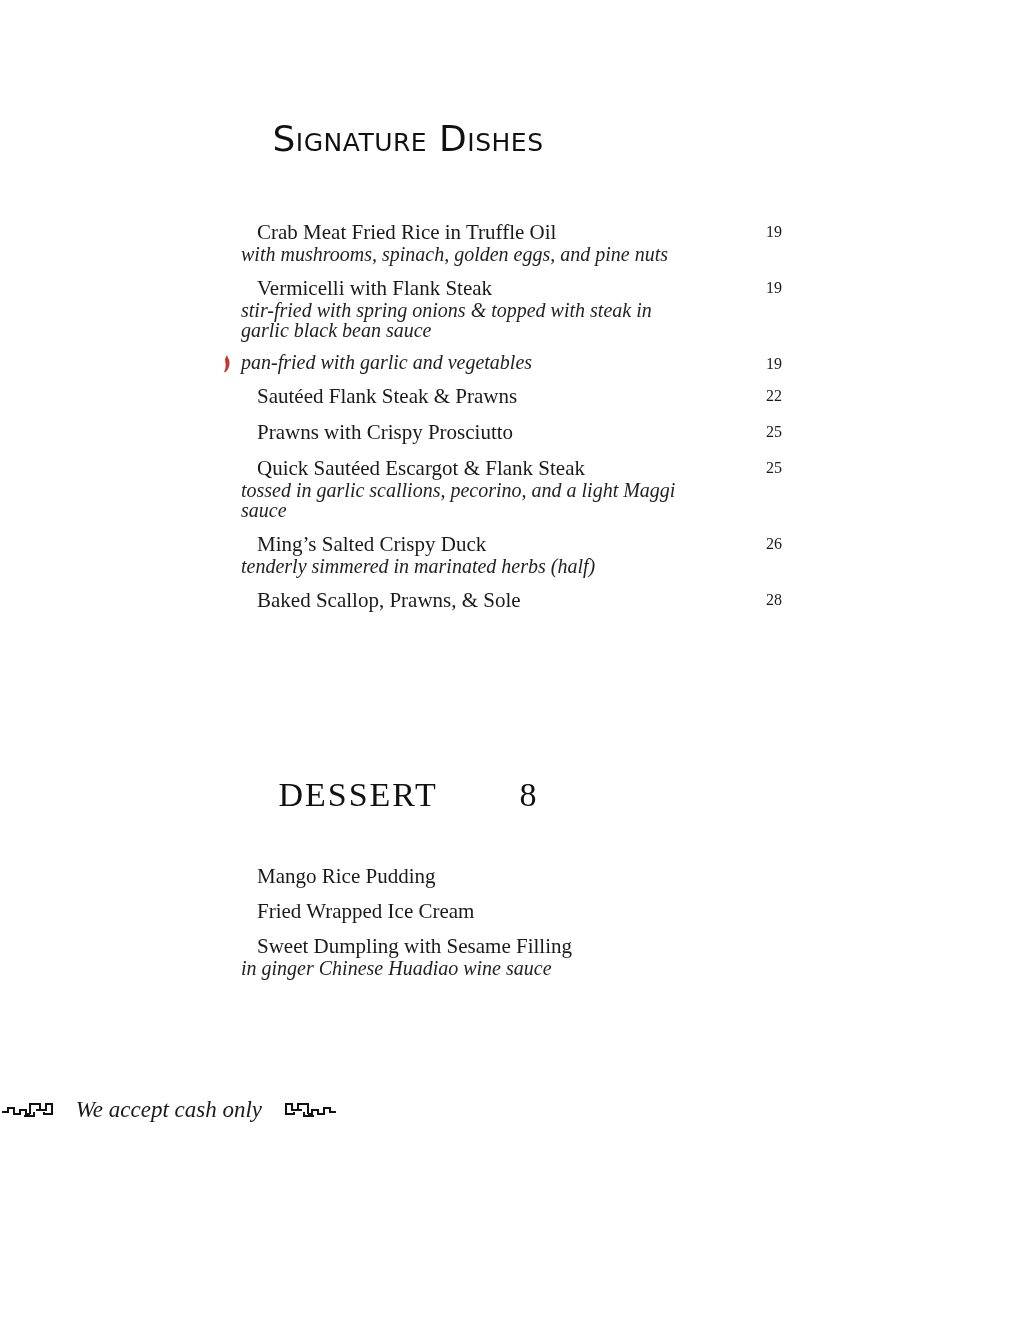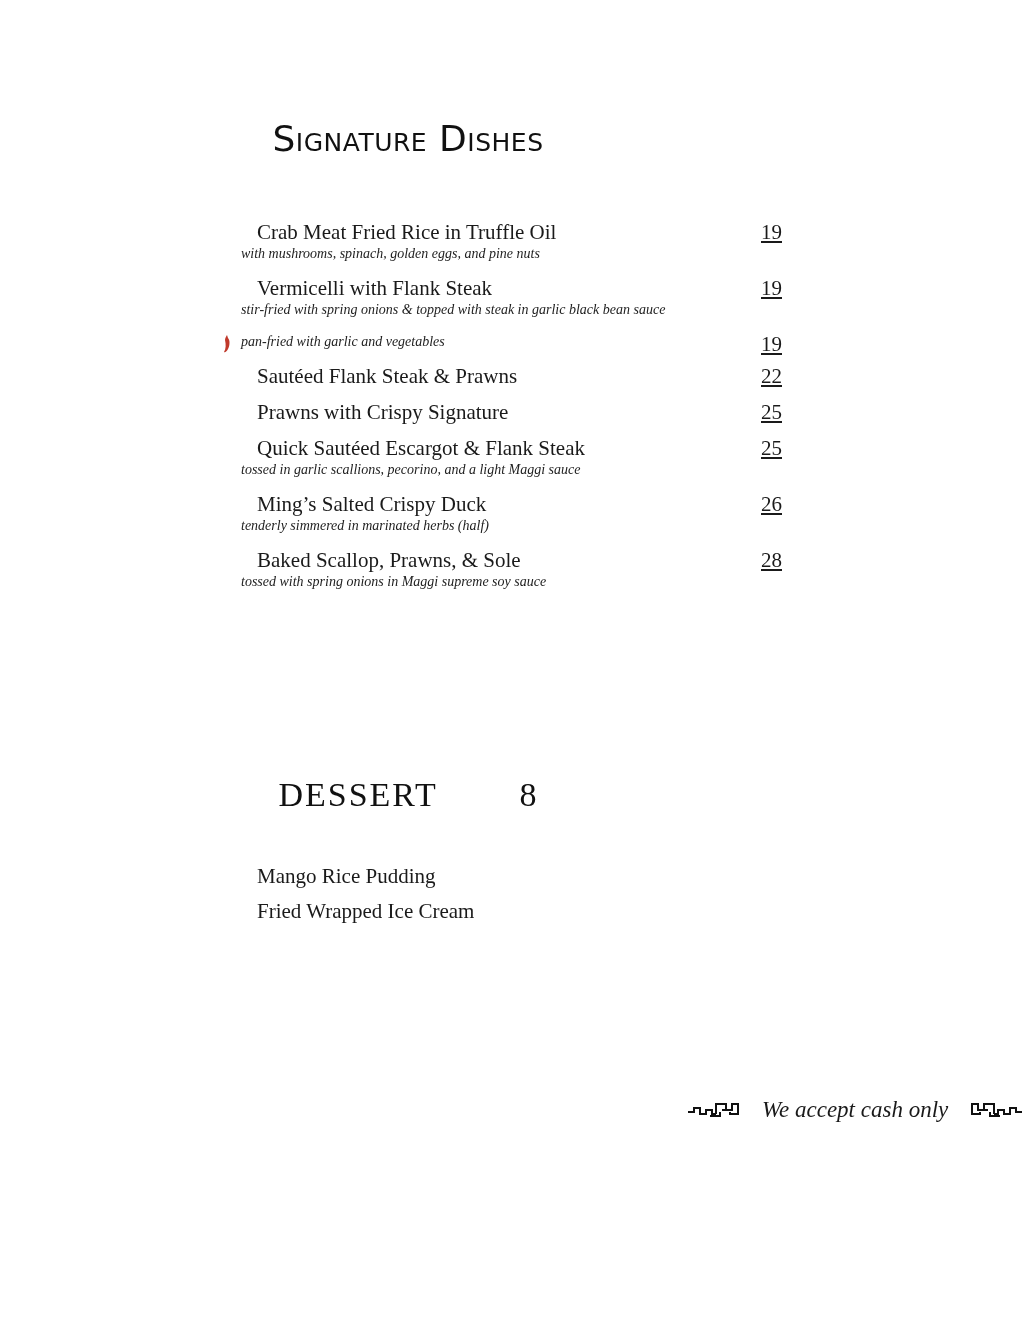--- a/index.html
+++ b/index.html
@@ -56,50 +56,49 @@
       margin-bottom: 12px;
     }
     .item-name {
       font-size: 21px;
       line-height: 24px;
       display: block;
       color: #1a1a1a;
       margin-left: 16px;
     }
     .item-desc {
-      font-size: 14px;
+      font-size: 20px;
       line-height: 20px;
       font-style: italic;
       display: block;
       max-width: 450px;
       color: #222;
     }
     .item-price {
       position: absolute;
       right: 0;
       top: 0;
-      font-size: 21px;
+      font-size: 16px;
       line-height: 24px;
-      text-decoration: underline;
     }
     .chili {
       position: absolute;
       left: -18px;
       top: 3px;
       width: 8px;
       height: 18px;
     }
     #dessert-list { top: 864px; }
     #dessert-list .item { margin-bottom: 11px; }
     .footer {
       position: absolute;
       top: 1095px;
       left: 0;
       width: 1024px;
-      text-align: right;
+      text-align: left;
       font-size: 23px;
       font-style: italic;
     }
     .footer .ornament {
       display: inline-block;
       vertical-align: middle;
       width: 56px;
       height: 20px;
     }
     .footer .cash-text {
@@ -129,51 +128,54 @@
       <path d="M4 0 L5 3 C7 5 7 10 5 14 C4 16 2 18 1 17 C3 14 3 9 2 5 C2 3 3 2 4 0 Z" fill="#c0392b"></path>
     </svg>
     <span class="item-desc">pan-fried with garlic and vegetables</span>
     <span class="item-price">19</span>
   </div>
   <div class="item">
     <span class="item-name">Sautéed Flank Steak &amp; Prawns</span>
     <span class="item-price">22</span>
   </div>
   <div class="item">
-    <span class="item-name">Prawns with Crispy Signature</span>
+    <span class="item-name">Prawns with Crispy Prosciutto</span>
     <span class="item-price">25</span>
   </div>
   <div class="item">
     <span class="item-name">Quick Sautéed Escargot &amp; Flank Steak</span>
     <span class="item-desc">tossed in garlic scallions, pecorino, and a light Maggi sauce</span>
     <span class="item-price">25</span>
   </div>
   <div class="item">
     <span class="item-name">Ming’s Salted Crispy Duck</span>
     <span class="item-desc">tenderly simmered in marinated herbs (half)</span>
     <span class="item-price">26</span>
   </div>
   <div class="item">
     <span class="item-name">Baked Scallop, Prawns, &amp; Sole</span>
-    <span class="item-desc">tossed with spring onions in Maggi supreme soy sauce</span>
     <span class="item-price">28</span>
   </div>
 </div>
 
 <h2 id="dessert-header" class="section-title">
   <span class="label">DESSERT</span>
   <span class="price">8</span>
 </h2>
 
 <div id="dessert-list" class="menu-list">
   <div class="item">
     <span class="item-name">Mango Rice Pudding</span>
   </div>
   <div class="item">
     <span class="item-name">Fried Wrapped Ice Cream</span>
+  </div>
+  <div class="item">
+    <span class="item-name">Sweet Dumpling with Sesame Filling</span>
+    <span class="item-desc">in ginger Chinese Huadiao wine sauce</span>
   </div>
 </div>
 
 <div class="footer">
   <svg class="ornament" viewBox="0 0 56 20">
     <g fill="none" stroke="#111" stroke-width="2">
       <path d="M2 12 H8 V8 H14 V14 H20 V10 H26 V14 H30"></path>
       <path d="M30 14 V4 H40 V10 H36 M40 10 H46 V4 H52 V14 H44 V12"></path>
       <path d="M24 16 H34 V12"></path>
     </g>

